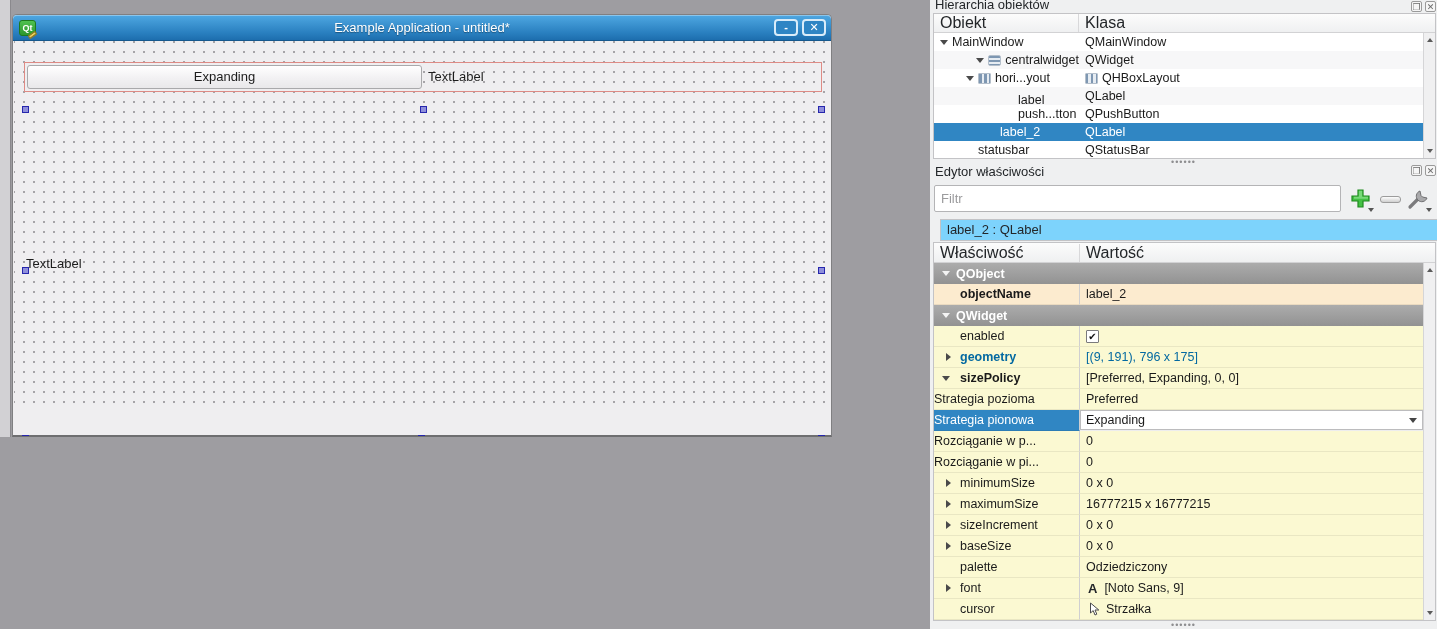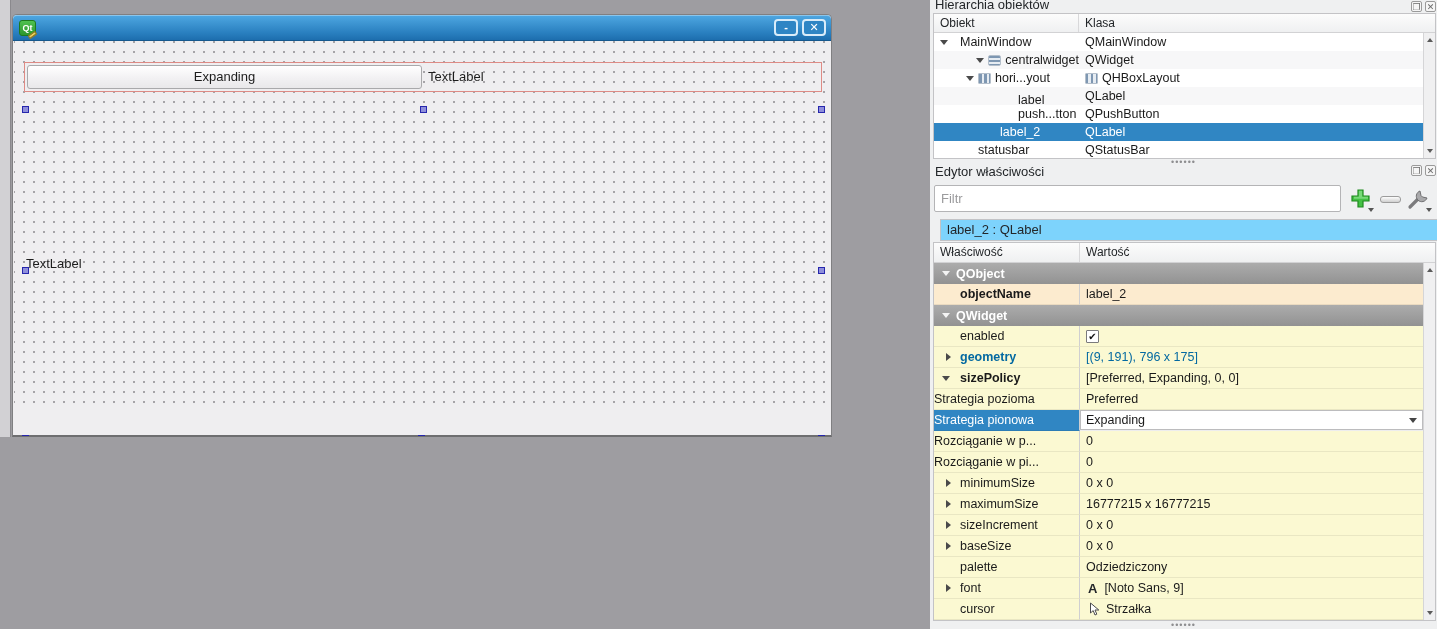--- a/index.html
+++ b/index.html
@@ -23,21 +23,21 @@
   .label2 { position:absolute; left:12px; top:215px; font-size:13px; color:#1c1c1c; }
   .handle { position:absolute; width:7px; height:7px; background:#8f8fdb; border:1.5px solid #2626ad; }
 
   
   .right-panel { position:absolute; left:930px; top:0; width:507px; height:629px; background:#eff0f1; }
   .dock-title { position:absolute; left:5px; color:#232629; font-size:13px; white-space:nowrap; }
   .dock-icons { position:absolute; display:flex; gap:3px; }
   .dock-ic { width:11px; height:11px; color:#6a6a6a; font-size:9px; line-height:11px; text-align:center; border:1px solid #9a9a9a; border-radius:2px; background:#f5f5f5; cursor:pointer; }
 
   .panel-table { position:absolute; background:#fff; border:1px solid #c3c3c6; }
-  .tbl-header { display:flex; height:19px; background:linear-gradient(#fcfcfc,#eff0f1); border-bottom:1px solid #d2d2d4; font-size:12px; color:#232629; }
+  .tbl-header { display:flex; height:19px; background:linear-gradient(#fcfcfc,#eff0f1); border-bottom:1px solid #d2d2d4; font-size:16px; color:#232629;align-items:center; }
   .tbl-header .hc { line-height:18px; padding-left:6px; }
   .tree-table { left:3px; top:13px; width:503px; height:146px; }
   .tree-hc1 { width:145px; border-right:1px solid #d8d8da; }
   .tree-rows { position:absolute; left:0; top:19px; right:12px; bottom:0; overflow:hidden; }
   .tree-row { display:flex; height:18px; font-size:12.5px; align-items:center; }
   .tree-row.alt { background:#f7f7f8; }
   .tree-row.selected { background:#3086c3; color:#fff; }
   .tr-obj { width:145px; display:flex; align-items:center; height:100%; overflow:hidden; white-space:nowrap; }
   .tr-cls { flex:1; display:flex; align-items:center; padding-left:6px; height:100%; white-space:nowrap; }
   .tri-down { width:0; height:0; border-left:4px solid transparent; border-right:4px solid transparent; border-top:5px solid #4a4a4a; margin-right:4px; flex:none; }
@@ -82,20 +82,21 @@
   .font-A { font-weight:600; font-size:13px; margin:0 7px 0 2px; color:#232629; }
 </style>
 </head>
 <body>
 
 <div class="left-strip"></div>
 
 <div class="form-window">
   <div class="titlebar">
     <div class="qt-icon">Qt<div class="qt-pencil"></div></div>
+    <div class="wtitle">Example Application - untitled*</div>
     <div class="win-btns">
       <div class="win-btn">-</div>
       <div class="win-btn">✕</div>
     </div>
   </div>
   <div class="form-body">
     <div class="layout-box">
       <div class="pushbutton">Expanding</div>
       <div class="textlabel-in-layout">TextLabel</div>
     </div>
@@ -122,21 +123,21 @@
     <div class="dock-ic">✕</div>
   </div>
 
   <div class="panel-table tree-table">
     <div class="tbl-header">
       <div class="hc tree-hc1">Obiekt</div>
       <div class="hc" style="flex:1">Klasa</div>
     </div>
     <div class="tree-rows" id="tree-rows">
         <div class="tree-row">
-          <div class="tr-obj" style="padding-left: 6px; gap: 8px;">
+          <div class="tr-obj" style="padding-left: 6px;">
             <div class="tri-down"></div>
             <div>MainWindow</div>
           </div>
           <div class="tr-cls">
             <div>QMainWindow</div>
           </div>
         </div>
         <div class="tree-row alt">
           <div class="tr-obj" style="padding-left: 19px; justify-content: flex-end;">
             <div class="tri-down"></div>

